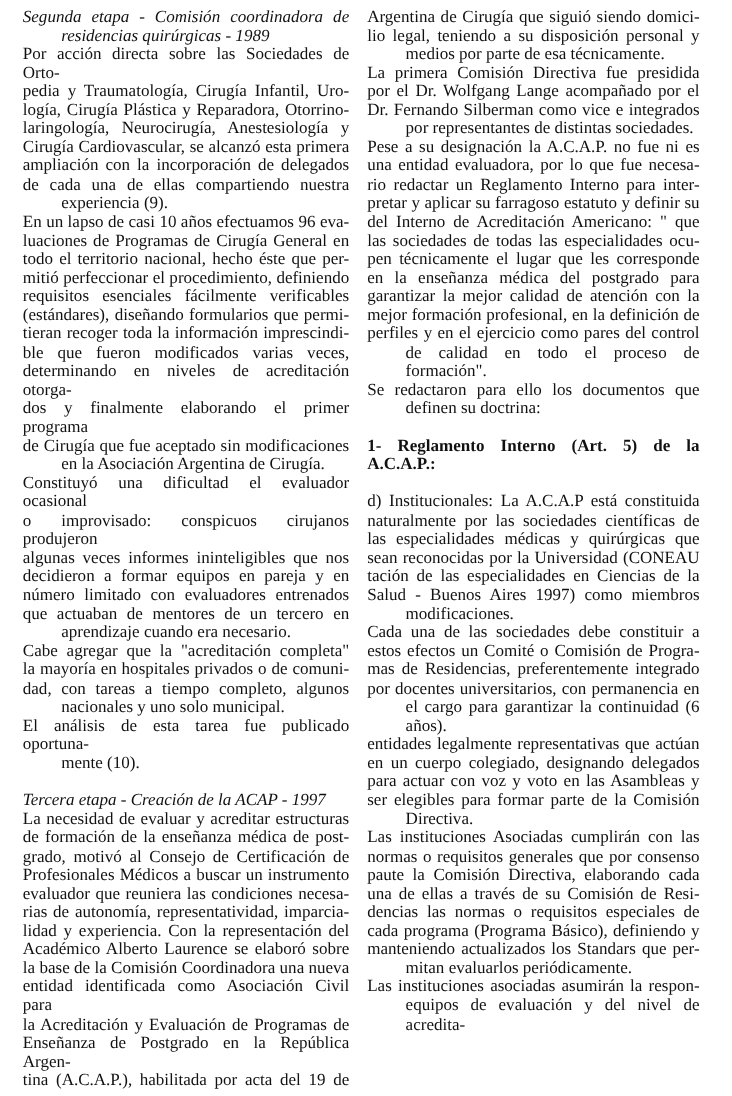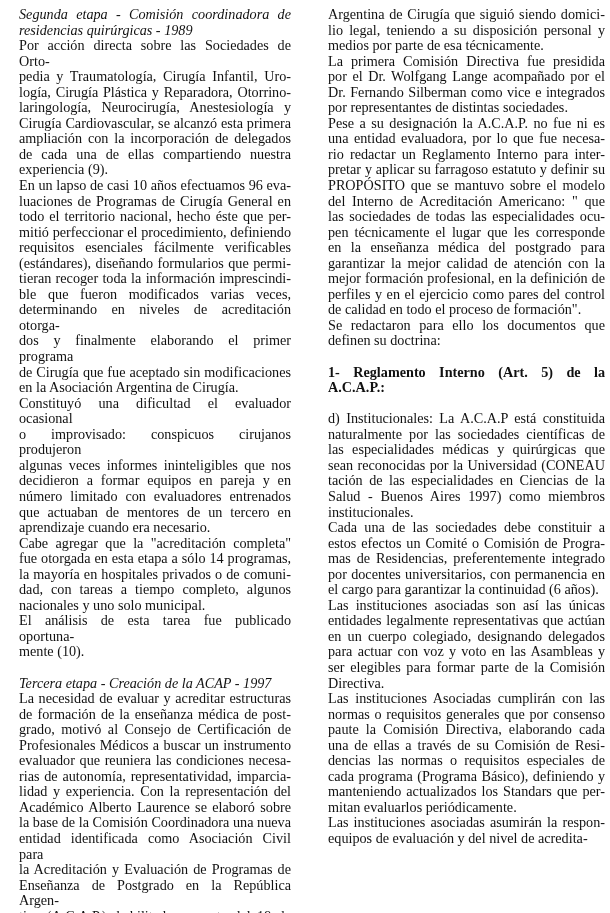--- a/index.html
+++ b/index.html
@@ -7,27 +7,27 @@
       width: 610px; height: 913px; overflow: hidden; position: relative;
       font-family: "Liberation Serif", "DejaVu Serif", serif;
       color: #111111;
     }
     .col {
       position: absolute; top: 7px; width: 272px;
       font-size: 14.2px; line-height: 15.55px;
       text-align: justify; hyphens: none;
     }
     .col-left { left: 19px; }
-    .col-right { left: 328px; width: 277px; }
+    .col-right { left: 306px; width: 277px; }
     .col p { margin: 0; }
     .heading-it { font-style: italic; }
     .heading-bi { font-weight: bold; }
     .gap { height: 15.55px; }
     .line { display: block; text-align: justify; text-align-last: justify; }
-    .line.last { text-align-last: left; }
+    .line.last { text-align-last: left; margin-left: 32px; }
   </style>
 </head>
 <body>
 
 <div class="col col-left">
   <div class="heading-it">
       <span class="line">Segunda etapa - Comisión coordinadora de</span>
       <span class="line last">residencias quirúrgicas - 1989</span>
     </div>
   <div>
@@ -59,21 +59,20 @@
         <span class="line">Constituyó una dificultad el evaluador ocasional</span>
         <span class="line">o improvisado: conspicuos cirujanos produjeron</span>
         <span class="line">algunas veces informes ininteligibles que nos</span>
         <span class="line">decidieron a formar equipos en pareja y en</span>
         <span class="line">número limitado con evaluadores entrenados</span>
         <span class="line">que actuaban de mentores de un tercero en</span>
         <span class="line last">aprendizaje cuando era necesario.</span>
       </p>
       <p>
         <span class="line">Cabe agregar que la "acreditación completa"</span>
-        <span class="line">fue otorgada en esta etapa a sólo 14 programas,</span>
         <span class="line">la mayoría en hospitales privados o de comuni-</span>
         <span class="line">dad, con tareas a tiempo completo, algunos</span>
         <span class="line last">nacionales y uno solo municipal.</span>
       </p>
       <p>
         <span class="line">El análisis de esta tarea fue publicado oportuna-</span>
         <span class="line last">mente (10).</span>
       </p>
     </div>
   <div class="gap"></div>
@@ -106,21 +105,20 @@
         <span class="line">La primera Comisión Directiva fue presidida</span>
         <span class="line">por el Dr. Wolfgang Lange acompañado por el</span>
         <span class="line">Dr. Fernando Silberman como vice e integrados</span>
         <span class="line last">por representantes de distintas sociedades.</span>
       </p>
       <p>
         <span class="line">Pese a su designación la A.C.A.P. no fue ni es</span>
         <span class="line">una entidad evaluadora, por lo que fue necesa-</span>
         <span class="line">rio redactar un Reglamento Interno para inter-</span>
         <span class="line">pretar y aplicar su farragoso estatuto y definir su</span>
-        <span class="line">PROPÓSITO que se mantuvo sobre el modelo</span>
         <span class="line">del Interno de Acreditación Americano: " que</span>
         <span class="line">las sociedades de todas las especialidades ocu-</span>
         <span class="line">pen técnicamente el lugar que les corresponde</span>
         <span class="line">en la enseñanza médica del postgrado para</span>
         <span class="line">garantizar la mejor calidad de atención con la</span>
         <span class="line">mejor formación profesional, en la definición de</span>
         <span class="line">perfiles y en el ejercicio como pares del control</span>
         <span class="line last">de calidad en todo el proceso de formación".</span>
       </p>
       <p>
@@ -132,31 +130,30 @@
   <div class="heading-bi">1- Reglamento Interno (Art. 5) de la A.C.A.P.:</div>
   <div class="gap"></div>
   <div>
       <p>
         <span class="line">d) Institucionales: La A.C.A.P está constituida</span>
         <span class="line">naturalmente por las sociedades científicas de</span>
         <span class="line">las especialidades médicas y quirúrgicas que</span>
         <span class="line">sean reconocidas por la Universidad (CONEAU</span>
         <span class="line">tación de las especialidades en Ciencias de la</span>
         <span class="line">Salud - Buenos Aires 1997) como miembros</span>
-        <span class="line last">institucionales.</span>
+        <span class="line last">modificaciones.</span>
       </p>
       <p>
         <span class="line">Cada una de las sociedades debe constituir a</span>
         <span class="line">estos efectos un Comité o Comisión de Progra-</span>
         <span class="line">mas de Residencias, preferentemente integrado</span>
         <span class="line">por docentes universitarios, con permanencia en</span>
         <span class="line last">el cargo para garantizar la continuidad (6 años).</span>
       </p>
       <p>
-        <span class="line">Las instituciones asociadas son así las únicas</span>
         <span class="line">entidades legalmente representativas que actúan</span>
         <span class="line">en un cuerpo colegiado, designando delegados</span>
         <span class="line">para actuar con voz y voto en las Asambleas y</span>
         <span class="line">ser elegibles para formar parte de la Comisión</span>
         <span class="line last">Directiva.</span>
       </p>
       <p>
         <span class="line">Las instituciones Asociadas cumplirán con las</span>
         <span class="line">normas o requisitos generales que por consenso</span>
         <span class="line">paute la Comisión Directiva, elaborando cada</span>

